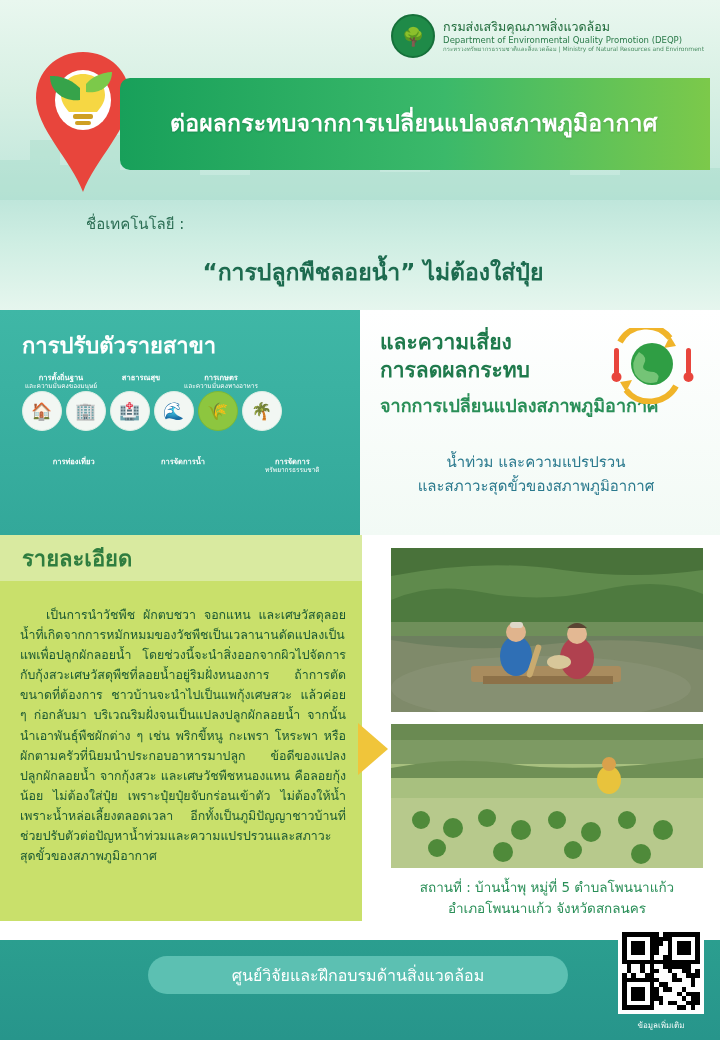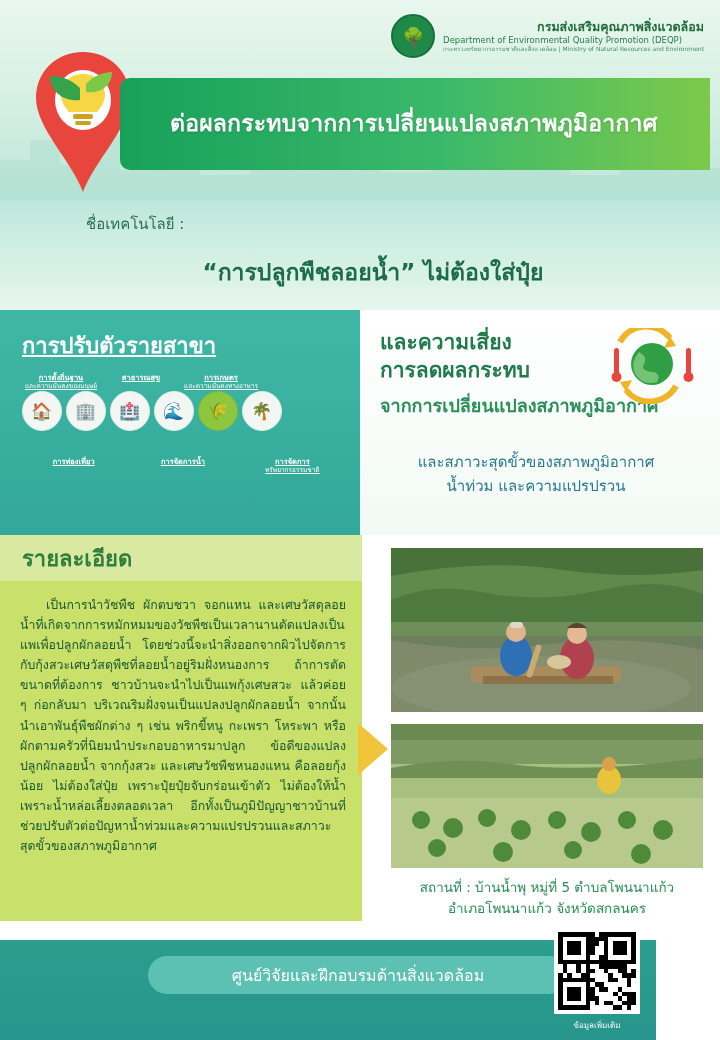--- a/index.html
+++ b/index.html
@@ -32,21 +32,21 @@
     display: flex; align-items: center; gap: 8px;
   }
   .org-seal {
     width: 44px; height: 44px; border-radius: 50%;
     background: #1f8a48;
     border: 2px solid #16703a;
     display: flex; align-items: center; justify-content: center;
     color: #ffffff; font-size: 18px;
   }
   .org-text { line-height: 1.25; text-align: left; }
-  .org-th { font-size: 12.5px; color: #1f6b3a; font-weight: bold; text-align: right; }
+  .org-th { font-size: 12.5px; color: #1f6b3a; font-weight: normal; }
   .org-en { font-size: 8.5px; color: #2a7a49; }
   .org-sub { font-size: 6px; color: #4a8d63; }
 
   .title-banner {
     position: absolute; left: 120px; top: 78px;
     width: 590px; height: 92px;
     background: linear-gradient(90deg, #18a05a 0%, #3bb96a 55%, #7cc94a 100%);
     border-radius: 10px 0 0 10px;
     display: flex; flex-direction: column; justify-content: center;
     padding: 6px 18px 6px 50px;
@@ -73,21 +73,21 @@
   .name-value {
     margin-top: 18px; text-align: center; padding-right: 60px;
     font-size: 23px; color: #1d6b4f; font-weight: bold;
   }
 
   
   .panels { position: relative; width: 720px; height: 225px; display: flex; }
   .panel-left {
     width: 360px; height: 225px;
     background: linear-gradient(180deg, #3fb7a6 0%, #33a89a 100%);
-    padding: 18px 16px 0 22px; color: #ffffff; text-decoration: underline;
+    padding: 18px 16px 0 22px; color: #ffffff;
   }
   .panel-left h2 { font-size: 22px; font-weight: bold; margin-bottom: 8px; }
   .panel-left p { font-size: 14px; line-height: 1.5; }
   .sector-row { position: relative; margin-top: 10px; height: 96px; }
   .sector-top, .sector-bottom { display: flex; gap: 6px; font-size: 6.5px; }
   .sector-top { justify-content: flex-start; padding-left: 2px; }
   .sector-bottom { justify-content: space-around; margin-top: 66px; }
   .sector-cap { text-align: center; width: 74px; line-height: 1.25; }
   .sector-cap b { font-size: 7.5px; display: block; }
   .icon-strip {
@@ -117,21 +117,21 @@
   .detail-wrap { position: relative; width: 720px; height: 440px; background: #ffffff; }
   .detail-head {
     position: absolute; left: 0; top: 0; width: 362px; height: 46px;
     background: #d9eaa0;
     display: flex; align-items: center; padding-left: 22px;
   }
   .detail-head span { font-size: 22px; color: #2f7d3f; font-weight: bold; }
   .detail-body {
     position: absolute; left: 0; top: 46px; width: 362px; height: 340px;
     background: #c9e06b;
-    padding: 14px 16px 10px 20px;
+    padding: 24px 16px 10px 20px;
   }
   .detail-body p {
     font-size: 12.4px; line-height: 1.62; color: #1c5a33; text-align: justify; text-indent: 26px;
   }
   .arrow {
     position: absolute; left: 358px; top: 188px;
     width: 0; height: 0;
     border-top: 26px solid transparent;
     border-bottom: 26px solid transparent;
     border-left: 30px solid #f0c53a;
@@ -141,21 +141,21 @@
   }
   .photo-top { left: 388px; top: 10px; width: 318px; height: 170px; }
   .photo-bottom { left: 388px; top: 186px; width: 318px; height: 150px; }
   .place {
     position: absolute; left: 388px; top: 342px; width: 318px;
     text-align: center; color: #2a8f58; font-size: 13.5px; line-height: 1.55;
   }
 
   
   .footer {
-    position: absolute; left: 0; bottom: 0; width: 656px; height: 100px;
+    position: absolute; left: 0; bottom: 0; width: 720px; height: 100px;
     background: linear-gradient(180deg, #2b9e8f 0%, #27958b 100%);
   }
   .footer-pill {
     position: absolute; left: 148px; top: 16px;
     width: 420px; height: 38px; border-radius: 19px;
     background: #5cc0b2;
     display: flex; align-items: center; justify-content: center;
     color: #ffffff; font-size: 16px;
   }
   .qr-box {
@@ -266,22 +266,22 @@
         <path d="M20 64 l-6 -10 12 -2 z" fill="#f0b429"></path>
         <circle cx="46" cy="36" r="21" fill="#2f9e44"></circle>
         <path d="M33 24 q9 5 5 12 t10 8 q7 2 3 10 -14 4 -22 -8 -5 -12 4 -22z" fill="#74c476"></path>
         <rect x="8" y="20" width="5" height="26" rx="2.5" fill="#e8453c"></rect>
         <circle cx="10.5" cy="49" r="5" fill="#e8453c"></circle>
         <rect x="80" y="20" width="5" height="26" rx="2.5" fill="#e8453c"></rect>
         <circle cx="82.5" cy="49" r="5" fill="#e8453c"></circle>
       </svg>
 
       <div class="risk-text">
+        <div>น้ำท่วม และความแปรปรวน</div>
         <div>และสภาวะสุดขั้วของสภาพภูมิอากาศ</div>
-        <div>น้ำท่วม และความแปรปรวน</div>
       </div>
     </div>
   </div>
 
   <div class="detail-wrap">
     <div class="detail-head">
       <span>รายละเอียด</span>
     </div>
     <div class="detail-body">
       <p>เป็นการนำวัชพืช ผักตบชวา จอกแหน และเศษวัสดุลอยน้ำที่เกิดจากการหมักหมมของวัชพืชเป็นเวลานานดัดแปลงเป็นแพเพื่อปลูกผักลอยน้ำ โดยช่วงนี้จะนำสิ่งออกจากผิวไปจัดการกับกุ้งสวะเศษวัสดุพืชที่ลอยน้ำอยู่ริมฝั่งหนองการ ถ้าการตัดขนาดที่ต้องการ ชาวบ้านจะนำไปเป็นแพกุ้งเศษสวะ แล้วค่อย ๆ ก่อกลับมา บริเวณริมฝั่งจนเป็นแปลงปลูกผักลอยน้ำ จากนั้นนำเอาพันธุ์พืชผักต่าง ๆ เช่น พริกขี้หนู กะเพรา โหระพา หรือผักตามครัวที่นิยมนำประกอบอาหารมาปลูก ข้อดีของแปลงปลูกผักลอยน้ำ จากกุ้งสวะ และเศษวัชพืชหนองแหน คือลอยกุ้งน้อย ไม่ต้องใส่ปุ๋ย เพราะปุ๋ยปุ๋ยจับกร่อนเข้าตัว ไม่ต้องให้น้ำ เพราะน้ำหล่อเลี้ยงตลอดเวลา อีกทั้งเป็นภูมิปัญญาชาวบ้านที่ช่วยปรับตัวต่อปัญหาน้ำท่วมและความแปรปรวนและสภาวะสุดขั้วของสภาพภูมิอากาศ</p>

